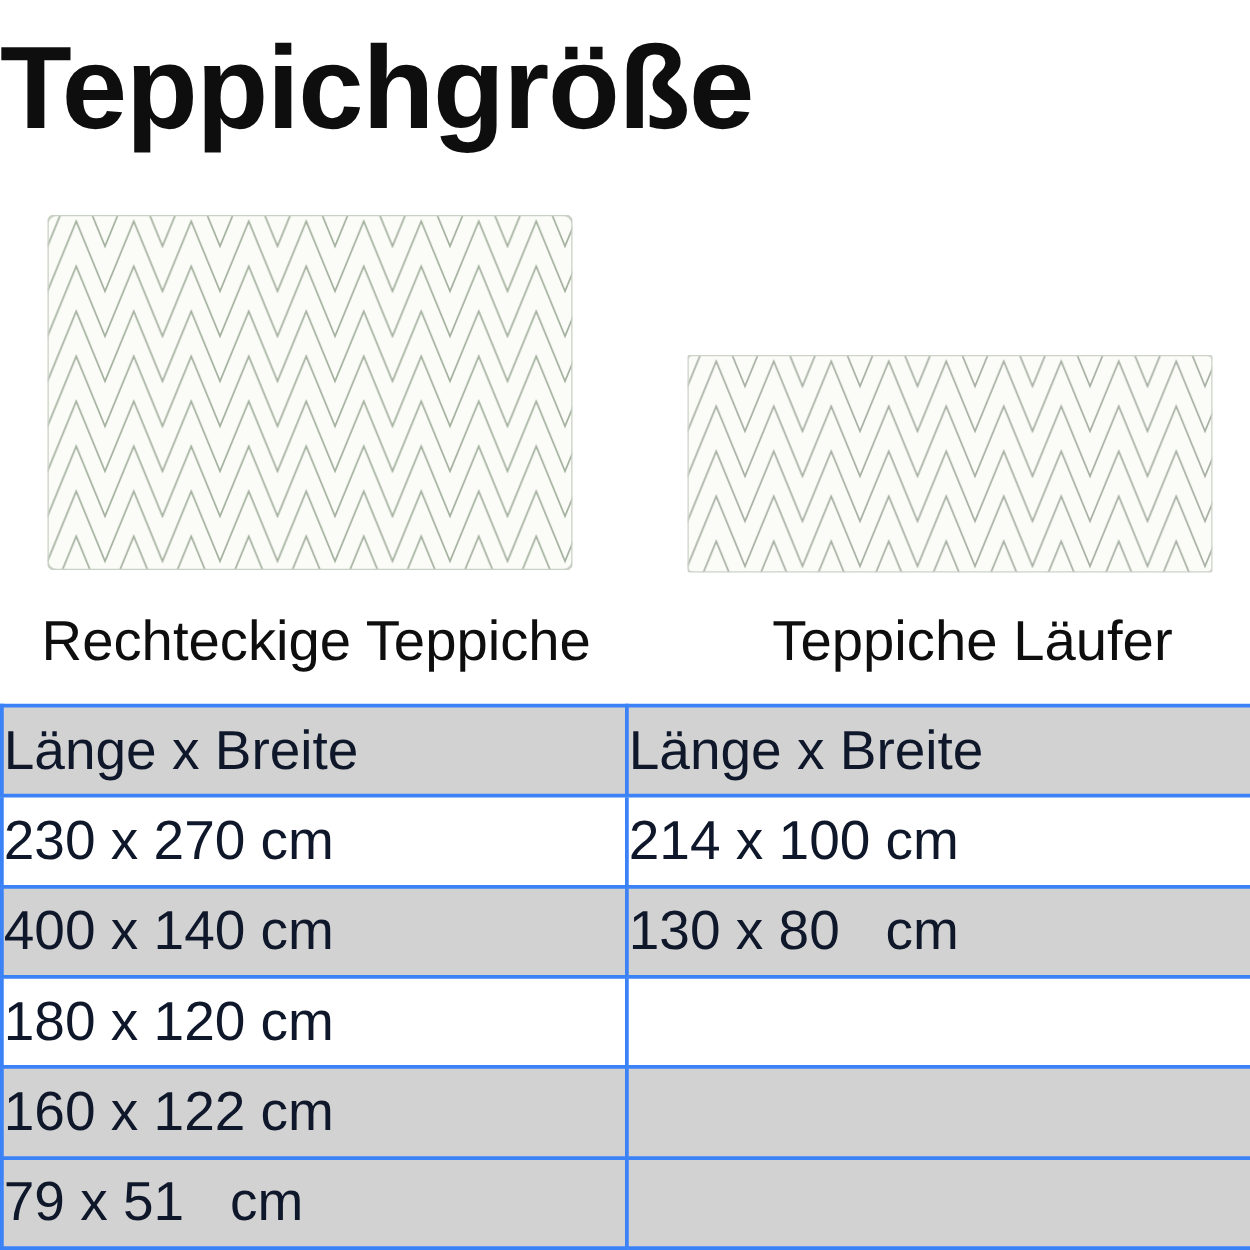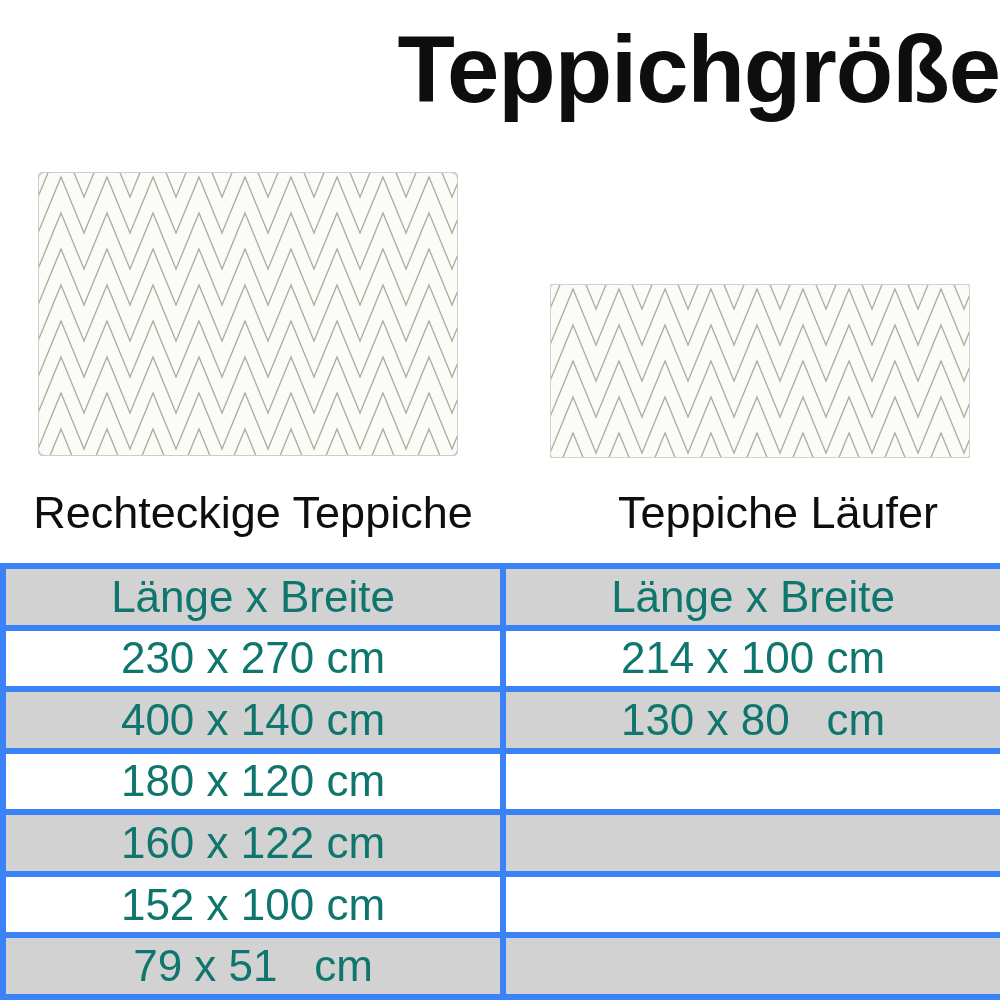--- a/index.html
+++ b/index.html
@@ -5,21 +5,21 @@
   html, body { margin: 0; padding: 0; }
   body {
     width: 1000px; height: 1000px;
     background: #ffffff;
     position: relative; overflow: hidden;
     font-family: "Liberation Sans", sans-serif;
     color: #121212;
   }
   .title {
     position: absolute; top: 16px; left: 0; width: 1000px;
-    text-align: right;
+    text-align: left;
     font-size: 94px; font-weight: 700; letter-spacing: -1px;
     color: #0e0e0e;
   }
   .rug { position: absolute; display: block; }
   .rug-left  { left: 38px;  top: 172px; }
   .rug-right { left: 550px; top: 284px; }
   .rug-label {
     position: absolute; top: 487px;
     font-size: 45px; font-weight: 400;
     text-align: center; white-space: nowrap;
@@ -27,25 +27,25 @@
   }
   .label-left  { left: 3px;   width: 500px; }
   .label-right { left: 556px; width: 444px; }
   table.sizes {
     position: absolute; left: 0; top: 563px;
     width: 1000px; height: 437px;
     border-collapse: collapse; table-layout: fixed;
     font-size: 44px; font-weight: 400;
   }
   table.sizes th, table.sizes td {
-    border: 6px solid #3b82f6;
+    border: 3px solid #3b82f6;
     padding: 0;
-    text-align: center; vertical-align: middle;
+    text-align: left; vertical-align: middle;
     white-space: pre;
-    color: #0f766e;
+    color: #0f172a;
   }
   table.sizes th { background: #d2d2d2; font-weight: 400; }
   table.sizes tr.alt td { background: #d2d2d2; }
   table.sizes tr.plain td { background: #ffffff; }
 </style>
 </head>
 <body>
 
 <div class="title">Teppichgröße</div>
 
@@ -105,22 +105,18 @@
       <td>130 x 80   cm</td>
     </tr>
     <tr class="plain">
       <td>180 x 120 cm</td>
       <td></td>
     </tr>
     <tr class="alt">
       <td>160 x 122 cm</td>
       <td></td>
     </tr>
-    <tr class="plain">
-      <td>152 x 100 cm</td>
-      <td></td>
-    </tr>
     <tr class="alt">
       <td>79 x 51   cm</td>
       <td></td>
     </tr>
   </tbody>
 </table>
 
 </body></html>

